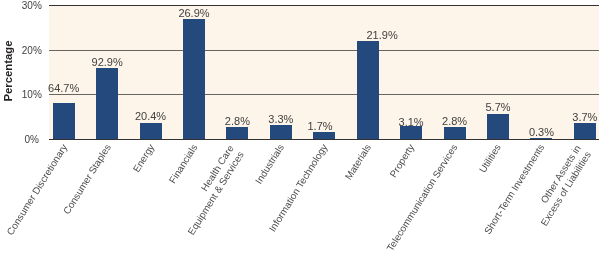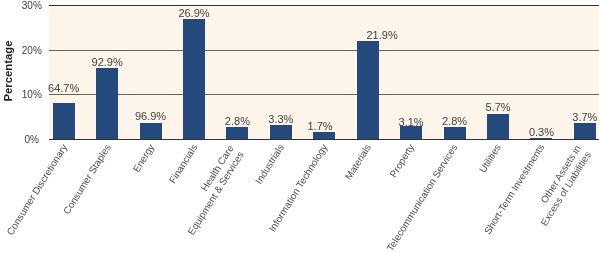--- a/index.html
+++ b/index.html
@@ -46,21 +46,21 @@
     <div class="dlabel" style="left: 33.7px; width: 60px; top: 84.012px; color: rgb(65, 65, 65);">64.7%</div>
     <div class="xlabelwrap" style="left: -200.3px; top: 142.1px;">
       <div class="xlabel" style="color: rgb(77, 77, 77);">Consumer Discretionary</div>
     </div>
     <div class="bar" style="left: 96.13px; width: 22px; top: 68.368px; height: 71.232px; background: rgb(35, 73, 125);"></div>
     <div class="dlabel" style="left: 77.13px; width: 60px; top: 58.068px; color: rgb(65, 65, 65);">92.9%</div>
     <div class="xlabelwrap" style="left: -156.87px; top: 142.1px;">
       <div class="xlabel" style="color: rgb(77, 77, 77);">Consumer Staples</div>
     </div>
     <div class="bar" style="left: 139.56px; width: 22px; top: 122.576px; height: 17.024px; background: rgb(35, 73, 125);"></div>
-    <div class="dlabel" style="left: 120.56px; width: 60px; top: 112.276px; color: rgb(65, 65, 65);">96.9%</div>
+    <div class="dlabel" style="left: 120.56px; width: 60px; top: 112.276px; color: rgb(65, 65, 65);">20.4%</div>
     <div class="xlabelwrap" style="left: -113.44px; top: 142.1px;">
       <div class="xlabel" style="color: rgb(77, 77, 77);">Energy</div>
     </div>
     <div class="bar" style="left: 182.99px; width: 22px; top: 19.088px; height: 120.512px; background: rgb(35, 73, 125);"></div>
     <div class="dlabel" style="left: 163.99px; width: 60px; top: 8.788px; color: rgb(65, 65, 65);">26.9%</div>
     <div class="xlabelwrap" style="left: -70.01px; top: 142.1px;">
       <div class="xlabel" style="color: rgb(77, 77, 77);">Financials</div>
     </div>
     <div class="bar" style="left: 226.42px; width: 22px; top: 127.056px; height: 12.544px; background: rgb(35, 73, 125);"></div>
     <div class="dlabel" style="left: 207.42px; width: 60px; top: 116.756px; color: rgb(65, 65, 65);">2.8%</div>

